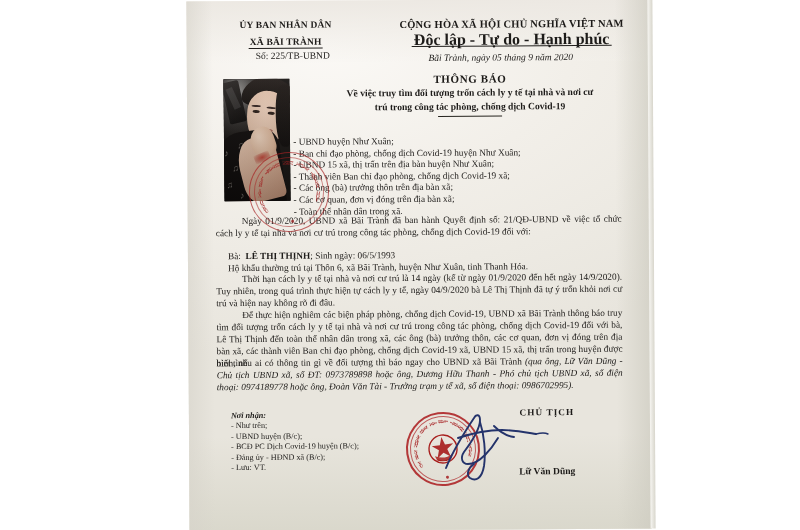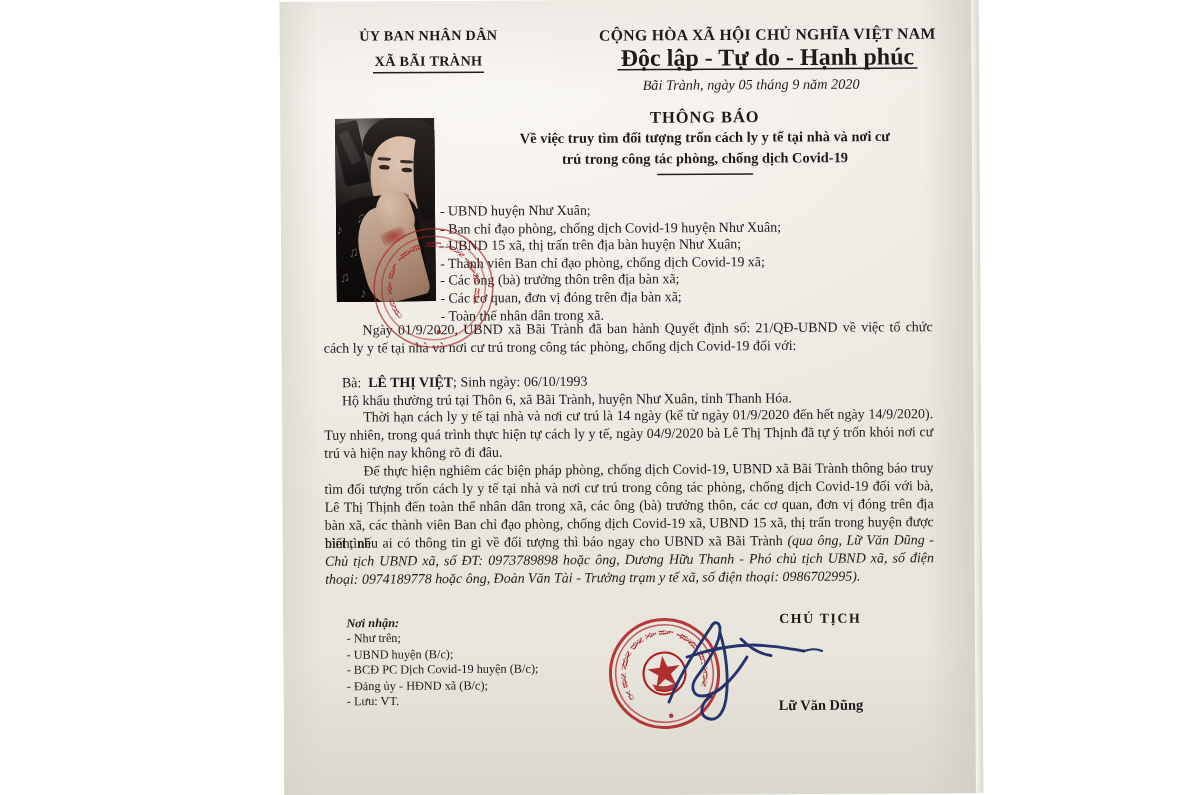--- a/index.html
+++ b/index.html
@@ -413,20 +413,21 @@
       <div class="hdr-left">
         <div class="org1">ỦY BAN NHÂN DÂN</div>
         <div><span class="org2">XÃ BÃI TRÀNH</span></div>
       </div>
       <div class="hdr-right">
         <div class="nation1">CỘNG HÒA XÃ HỘI CHỦ NGHĨA VIỆT NAM</div>
         <div><span class="nation2">Độc lập - Tự do - Hạnh phúc</span></div>
       </div>
     </div>
 
+    <div class="docnum">Số: 225/TB-UBND</div>
     <div class="dateline">Bãi Trành, ngày 05 tháng 9 năm 2020</div>
 
     <div class="title-block">
       <div class="t-main">THÔNG BÁO</div>
       <div class="t-sub">Về việc truy tìm đối tượng trốn cách ly y tế tại nhà và nơi cư</div>
       <div class="t-sub">trú trong công tác phòng, chống dịch Covid-19</div>
       <div class="t-rule"></div>
     </div>
 
     <div class="kinhgui">Kính gửi:</div>
@@ -435,21 +436,21 @@
       <div>- Ban chỉ đạo phòng, chống dịch Covid-19 huyện Như Xuân;</div>
       <div>- UBND 15 xã, thị trấn trên địa bàn huyện Như Xuân;</div>
       <div>- Thành viên Ban chỉ đạo phòng, chống dịch Covid-19 xã;</div>
       <div>- Các ông (bà) trưởng thôn trên địa bàn xã;</div>
       <div>- Các cơ quan, đơn vị đóng trên địa bàn xã;</div>
       <div>- Toàn thể nhân dân trong xã.</div>
     </div>
 
     <div class="para p1"><span class="ind"></span><span>Ngày 01/9/2020, UBND xã Bãi Trành đã ban hành Quyết định số: 21/QĐ-UBND về việc tổ chức cách ly y tế tại nhà và nơi cư trú trong công tác phòng, chống dịch Covid-19 đối với:</span></div>
 
-    <div class="para p-name"><span>Bà:</span>&nbsp;&nbsp;<span class="b">LÊ THỊ VIỆT</span><span>; Sinh ngày: 06/10/1993</span></div>
+    <div class="para p-name"><span>Bà:</span>&nbsp;&nbsp;<span class="b">LÊ THỊ THỊNH</span><span>; Sinh ngày: 06/5/1993</span></div>
 
     <div class="para p-addr">Hộ khẩu thường trú tại Thôn 6, xã Bãi Trành, huyện Như Xuân, tỉnh Thanh Hóa.</div>
 
     <div class="para p2"><span class="ind"></span><span>Thời hạn cách ly y tế tại nhà và nơi cư trú là 14 ngày (kể từ ngày 01/9/2020 đến hết ngày 14/9/2020). Tuy nhiên, trong quá trình thực hiện tự cách ly y tế, ngày 04/9/2020 bà Lê Thị Thịnh đã tự ý trốn khỏi nơi cư trú và hiện nay không rõ đi đâu.</span></div>
 
     <div class="para p3"><span class="ind"></span><span>Để thực hiện nghiêm các biện pháp phòng, chống dịch Covid-19, UBND xã Bãi Trành thông báo truy tìm đối tượng trốn cách ly y tế tại nhà và nơi cư trú trong công tác phòng, chống dịch Covid-19 đối với bà, Lê Thị Thịnh đến toàn thể nhân dân trong xã, các ông (bà) trưởng thôn, các cơ quan, đơn vị đóng trên địa bàn xã, các thành viên Ban chỉ đạo phòng, chống dịch Covid-19 xã, UBND 15 xã, thị trấn trong huyện được biết tình</span></div>
 
     <div class="para p4"><span>hình, nếu ai có thông tin gì về đối tượng thì báo ngay cho UBND xã Bãi Trành </span><span class="i">(qua ông, Lữ Văn Dũng - Chủ tịch UBND xã, số ĐT: 0973789898 hoặc ông, Dương Hữu Thanh - Phó chủ tịch UBND xã, số điện thoại: 0974189778 hoặc ông, Đoàn Văn Tài - Trưởng trạm y tế xã, số điện thoại: 0986702995).</span></div>
 
     <div class="noinhan">

